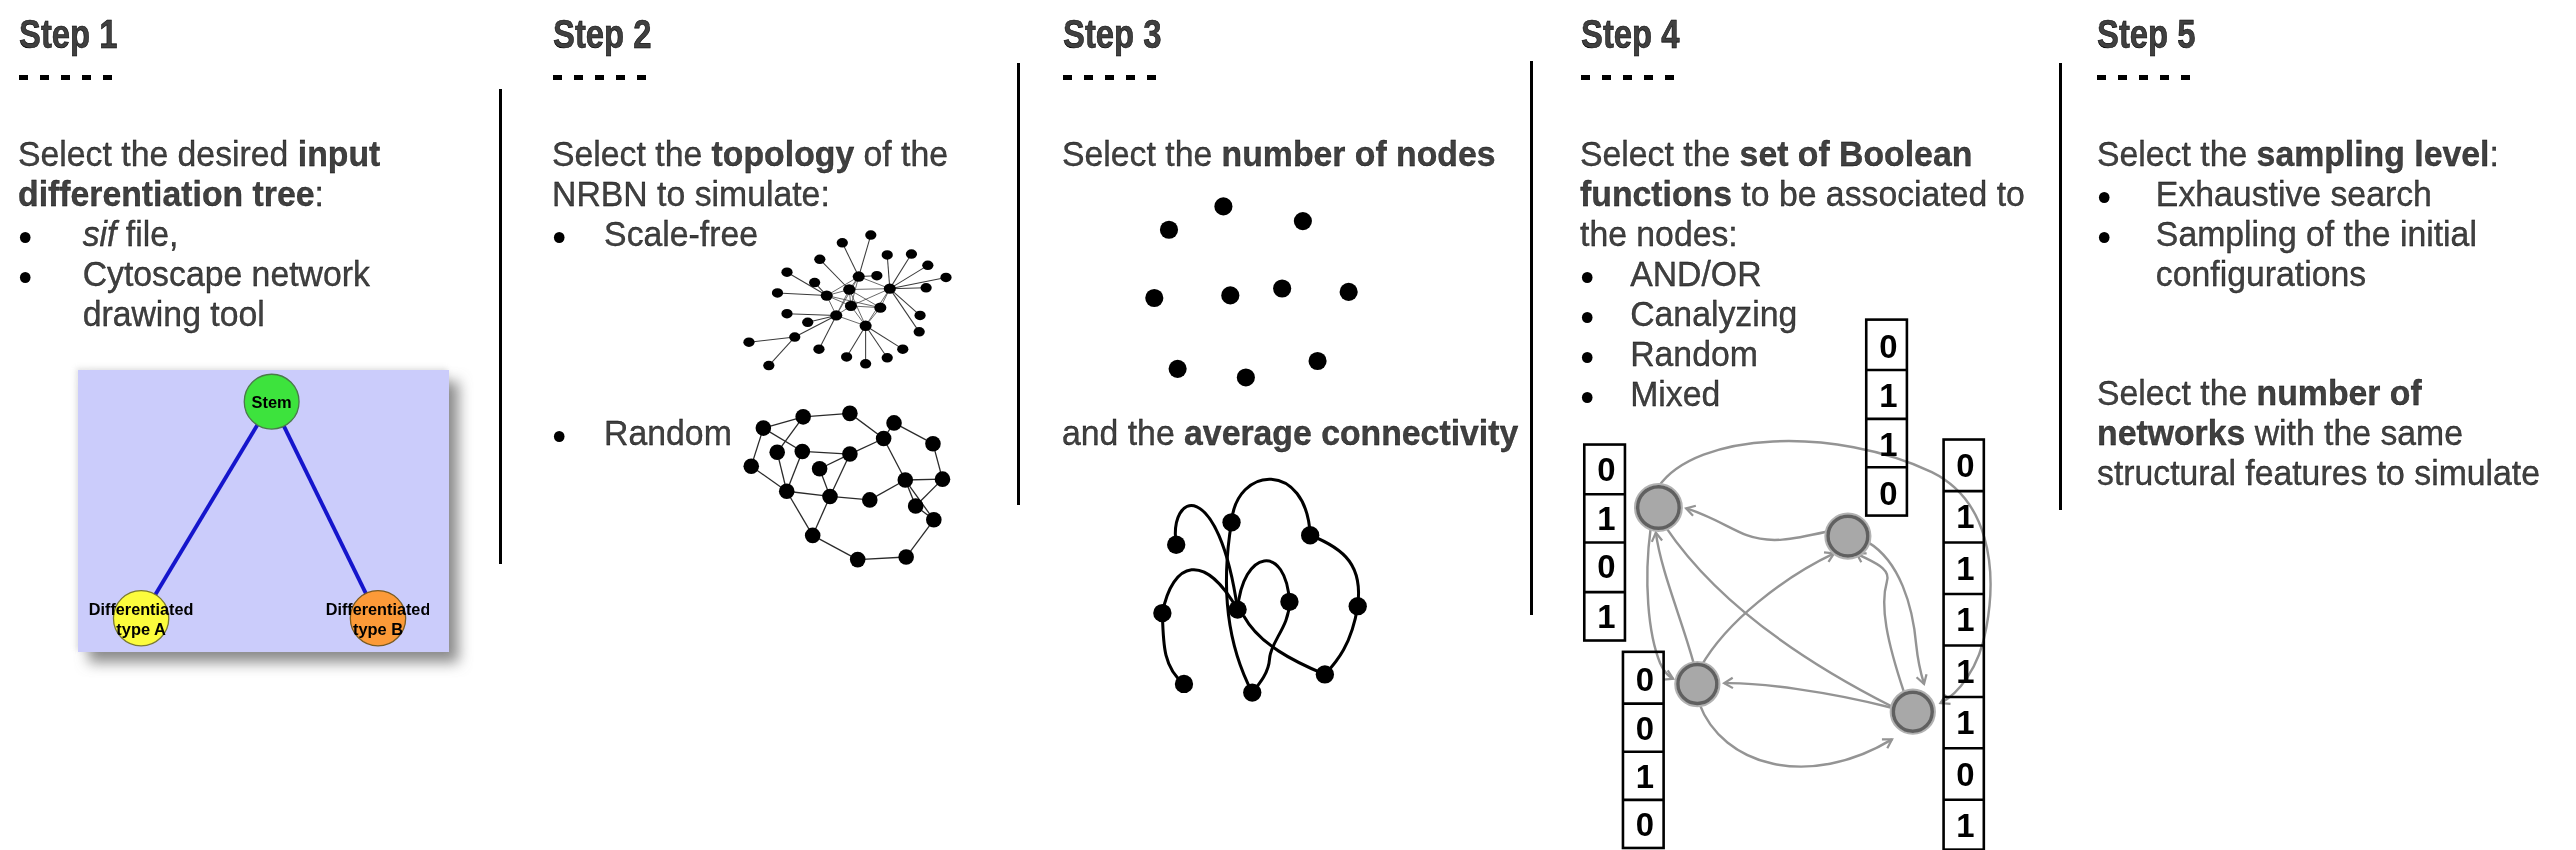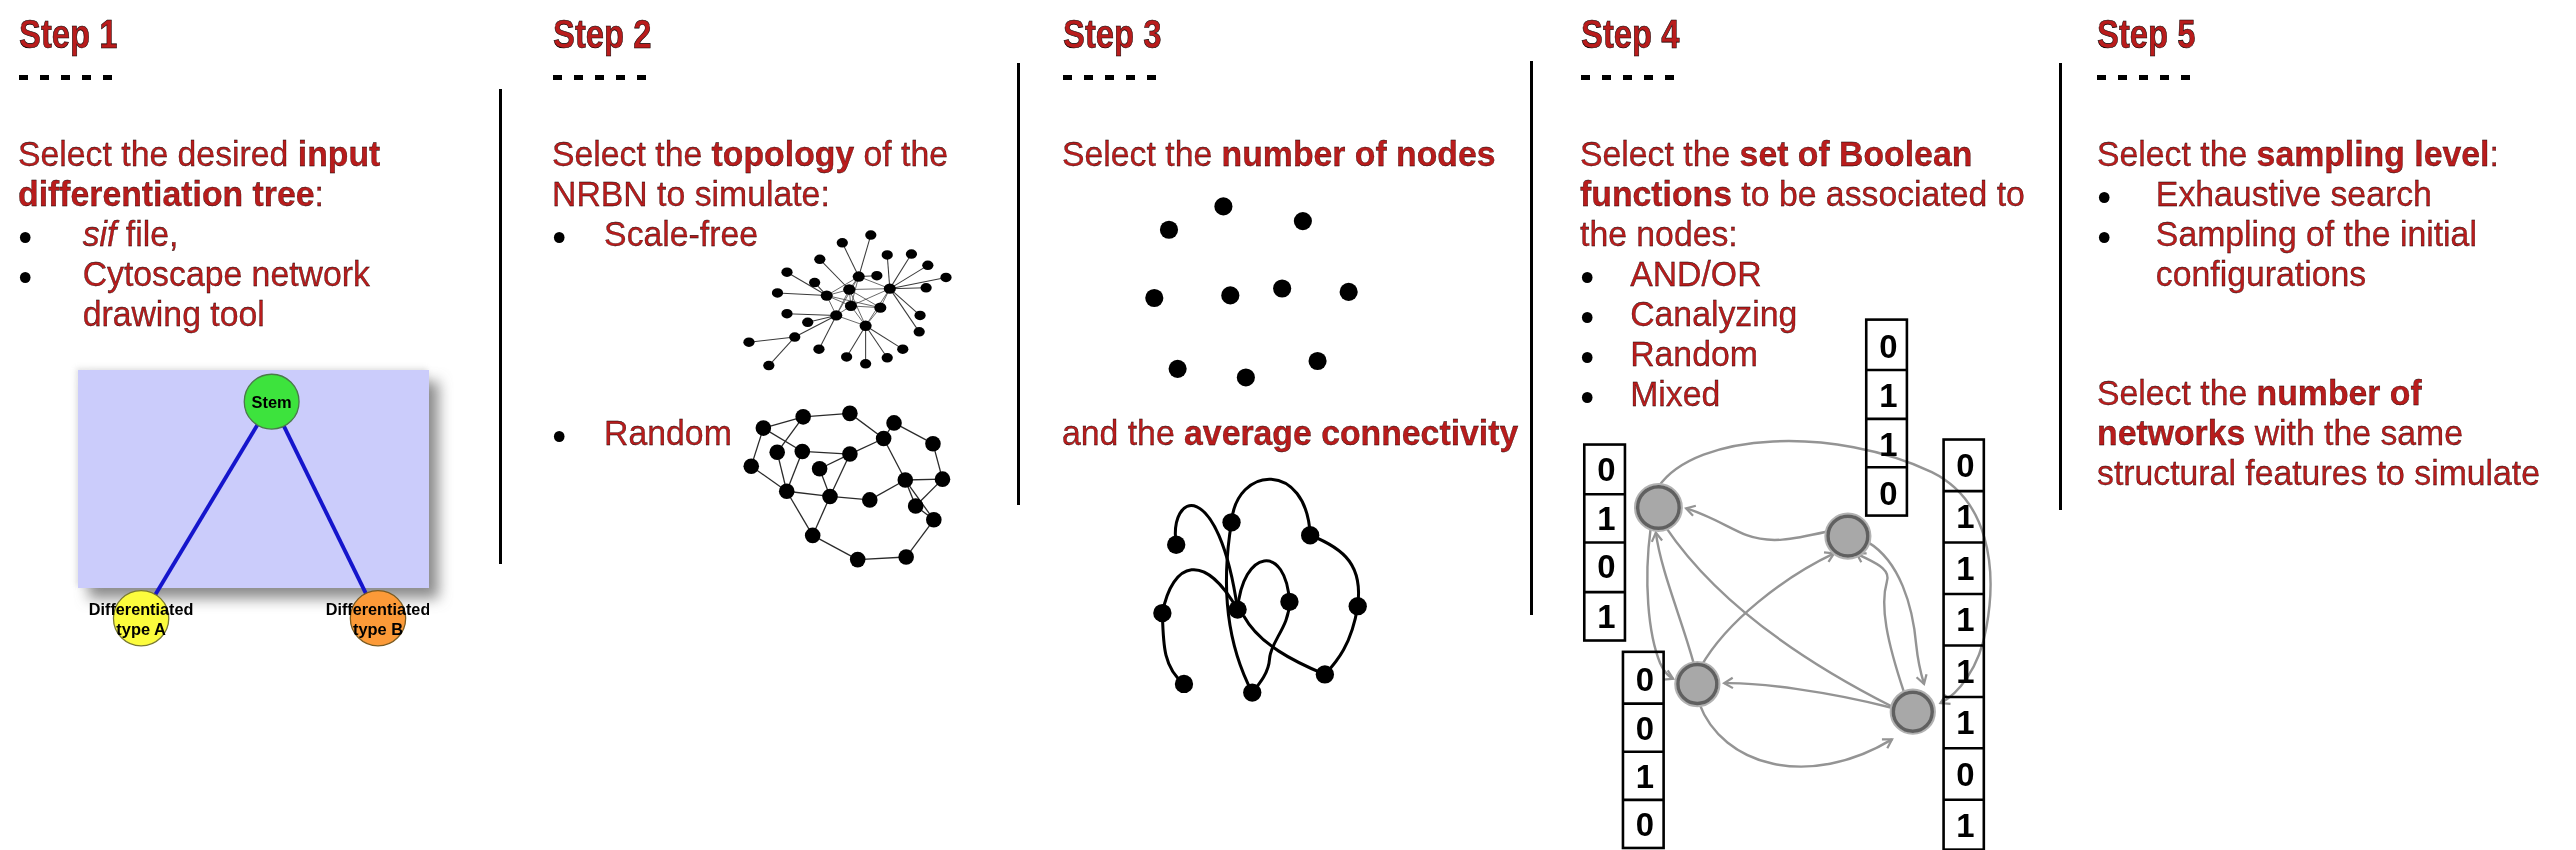--- a/index.html
+++ b/index.html
@@ -1,17 +1,17 @@
 <!DOCTYPE html>
 <html style="font-size:14px"><head>
 <meta charset="utf-8">
 <style>
 html,body{margin:0;padding:0;background:#fff;}
 #page{position:relative;width:2576px;height:851px;background:#fff;overflow:hidden;
-  font-family:"Liberation Sans",sans-serif;color:#b91c1c;}
+  font-family:"Liberation Sans",sans-serif;color:#404040;}
 .h{position:absolute;top:14px;font-size:40px;font-weight:bold;line-height:40px;white-space:nowrap;transform:scaleX(0.82);transform-origin:0 0;-webkit-text-stroke:0.6px #000;}
 .dash{position:absolute;top:75px;width:93px;height:5.2px;
   background:repeating-linear-gradient(90deg,#000 0 8.7px,transparent 8.7px 21px);}
 .txt{position:absolute;font-size:35px;line-height:40px;white-space:nowrap;transform:scaleX(0.965);transform-origin:0 0;-webkit-text-stroke:0.3px #000;}
 .li{position:relative;}
 .li .bu{position:absolute;left:1.7px;top:18px;width:11.2px;height:11.2px;border-radius:50%;background:#000;}
 .sep{position:absolute;width:2.6px;background:#000;}
 b{font-weight:bold;}
 </style>
 </head>
@@ -69,22 +69,22 @@
 <div class="li" style="padding-left:61px;"><span class="bu"></span>Exhaustive search</div>
 <div class="li" style="padding-left:61px;"><span class="bu"></span>Sampling of the initial</div>
 <div style="padding-left:61px;">configurations</div>
 </div>
 <div class="txt" style="left:2097px;top:373px;">
 <div>Select the <b>number of</b></div>
 <div><b>networks</b> with the same</div>
 <div>structural features to simulate</div>
 </div>
 
-<div style="position:absolute;left:78px;top:370px;width:351px;height:218px;background:#cbccfb;
-  box-shadow:9.5px 11.2px 13px rgba(100,100,100,0.75), -1.7px -1.7px 5.2px rgba(150,150,150,0.25);">
+<div style="position:absolute;left:78px;top:370px;width:351px;height:282px;background:#cbccfb;
+  box-shadow:9.5px 11.2px 13px rgba(100,100,100,0.75), -1.7px -1.7px 5.2px rgba(150,150,150,0.25);padding-left:20px;">
 <svg width="351" height="282" viewBox="0 0 406 326" style="position:absolute;left:0;top:0;">
  <line x1="224" y1="36" x2="73" y2="287" stroke="#1515cc" stroke-width="4.5"></line>
  <line x1="224" y1="36" x2="347" y2="287" stroke="#1515cc" stroke-width="4.5"></line>
  <circle cx="224" cy="36.5" r="31.7" fill="#3de33d" stroke="#4a7a4a" stroke-width="1.5"></circle>
  <circle cx="73" cy="287" r="32" fill="#fcfc3d" stroke="#7a7a30" stroke-width="1.5"></circle>
  <circle cx="347" cy="287" r="32" fill="#fc9a38" stroke="#7a5a20" stroke-width="1.5"></circle>
  <text x="224" y="43.5" font-size="19" font-weight="bold" text-anchor="middle" font-family="Liberation Sans, sans-serif">Stem</text>
  <text x="73" y="283" font-size="19" font-weight="bold" text-anchor="middle" textLength="121" lengthAdjust="spacingAndGlyphs" font-family="Liberation Sans, sans-serif">Differentiated</text>
  <text x="73" y="307" font-size="19" font-weight="bold" text-anchor="middle" font-family="Liberation Sans, sans-serif">type A</text>
  <text x="347" y="283" font-size="19" font-weight="bold" text-anchor="middle" textLength="121" lengthAdjust="spacingAndGlyphs" font-family="Liberation Sans, sans-serif">Differentiated</text>

